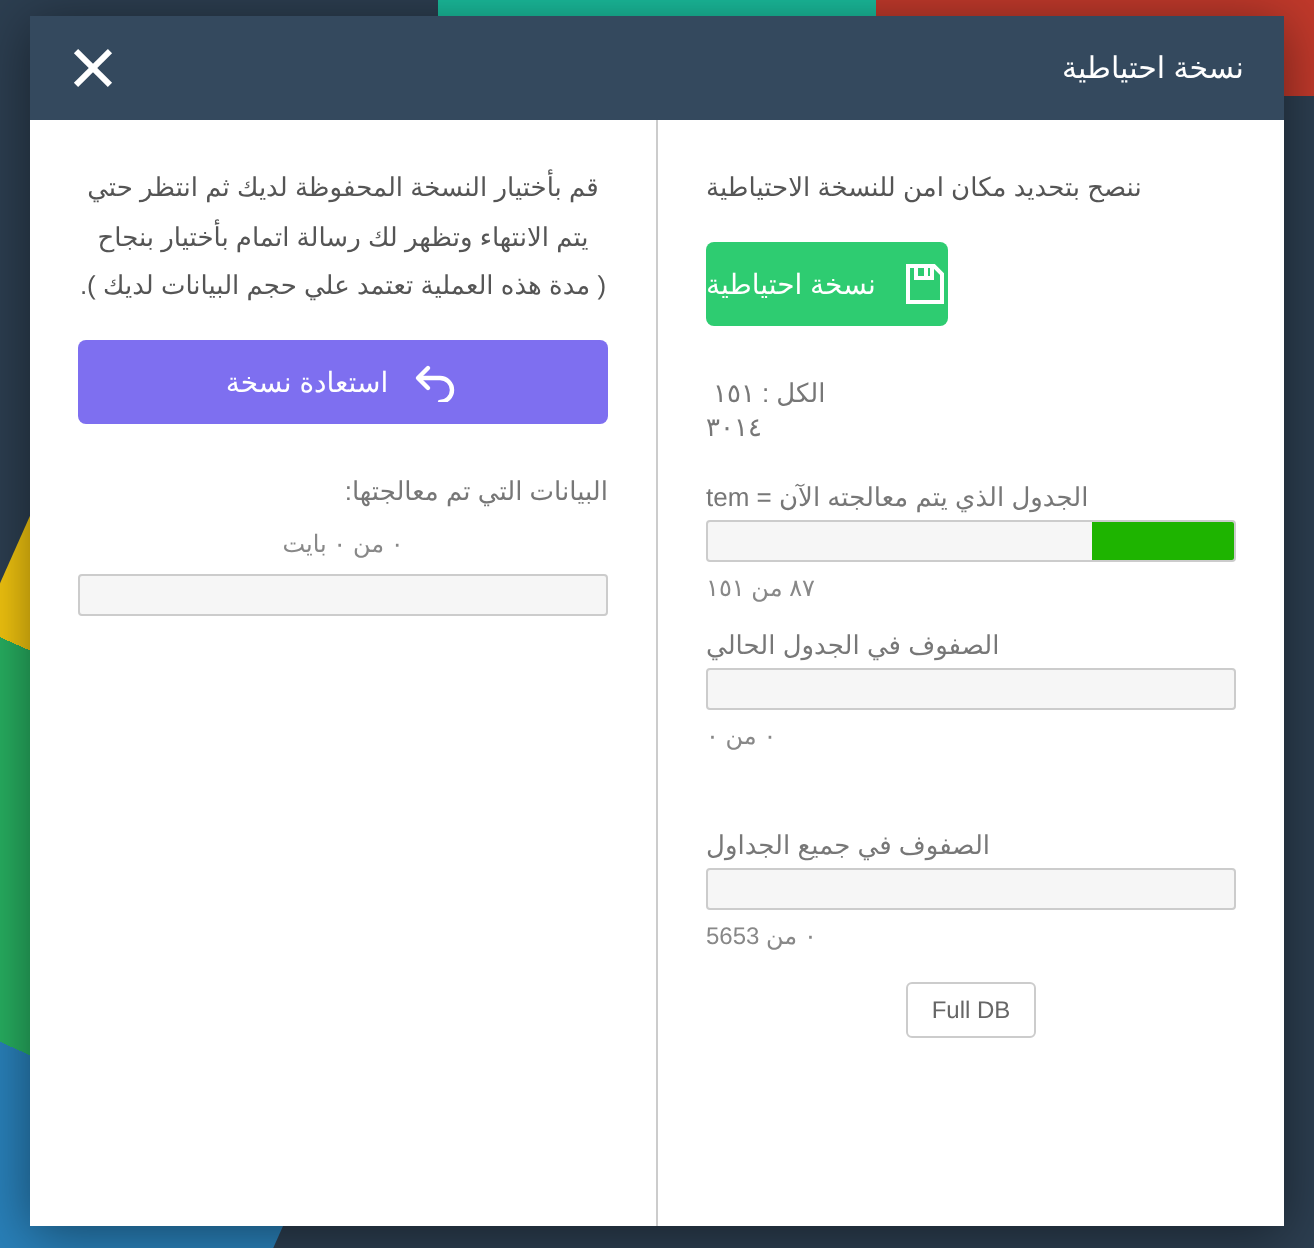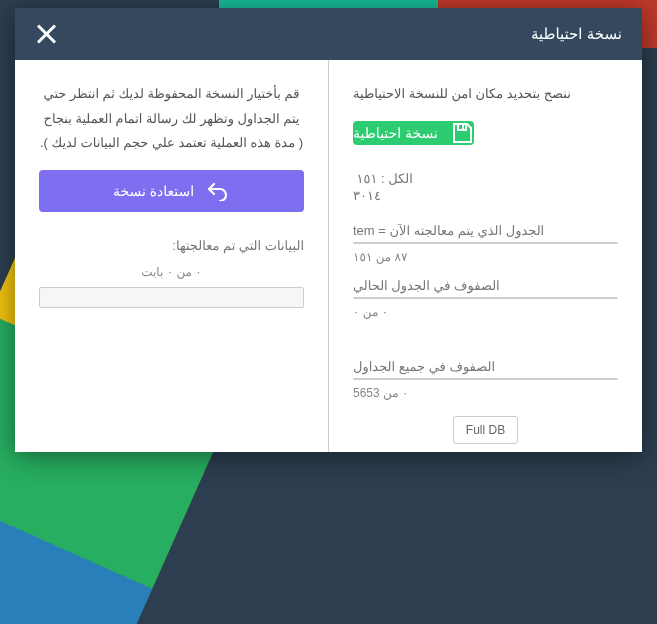--- a/index.html
+++ b/index.html
@@ -25,21 +25,21 @@
     width:260px; height:560px;
     background:linear-gradient(#f1c40f 0 33%, #27ae60 33% 66%, #2980b9 66% 100%);
     transform:rotate(24deg);
     z-index:1;
   }
 
   .modal {
     position:absolute;
     top:8px; left:15px;
     width:627px;
-    height:444px;
+    height:605px;
     background:#fff;
     box-shadow:0 4px 26px rgba(0,0,0,.45);
     z-index:10;
     display:flex;
     flex-direction:column;
   }
   .modal-header {
     background:#34495e;
     color:#fff;
     height:52px;
@@ -181,21 +181,21 @@
       <div class="label-line" style="margin-top:40px">الصفوف في جميع الجداول</div>
       <div class="progress"></div>
       <div class="sub">٠ من 5653</div>
 
       <button class="full-db">Full DB</button>
     </div>
 
     <div class="col">
       <div class="hint">
         <span>قم بأختيار النسخة المحفوظة لديك ثم انتظر حتي</span><br>
-        <span>يتم الجداول وتظهر لك رسالة اتمام العملية بنجاح</span><br>
+        <span>يتم الانتهاء وتظهر لك رسالة اتمام بأختيار بنجاح</span><br>
         <span>( مدة هذه العملية تعتمد علي حجم البيانات لديك ).</span>
       </div>
 
       <button class="btn btn-purple">
         <span class="restore-icon">
           <svg width="24" height="20" viewBox="0 0 24 20" fill="none">
             <path d="M4 8h10a6 6 0 0 1 0 12" stroke="#fff" stroke-width="2.2" fill="none" stroke-linecap="round"></path>
             <path d="M8 3L3 8l5 5" stroke="#fff" stroke-width="2.2" fill="none" stroke-linecap="round" stroke-linejoin="round"></path>
           </svg>
         </span>

